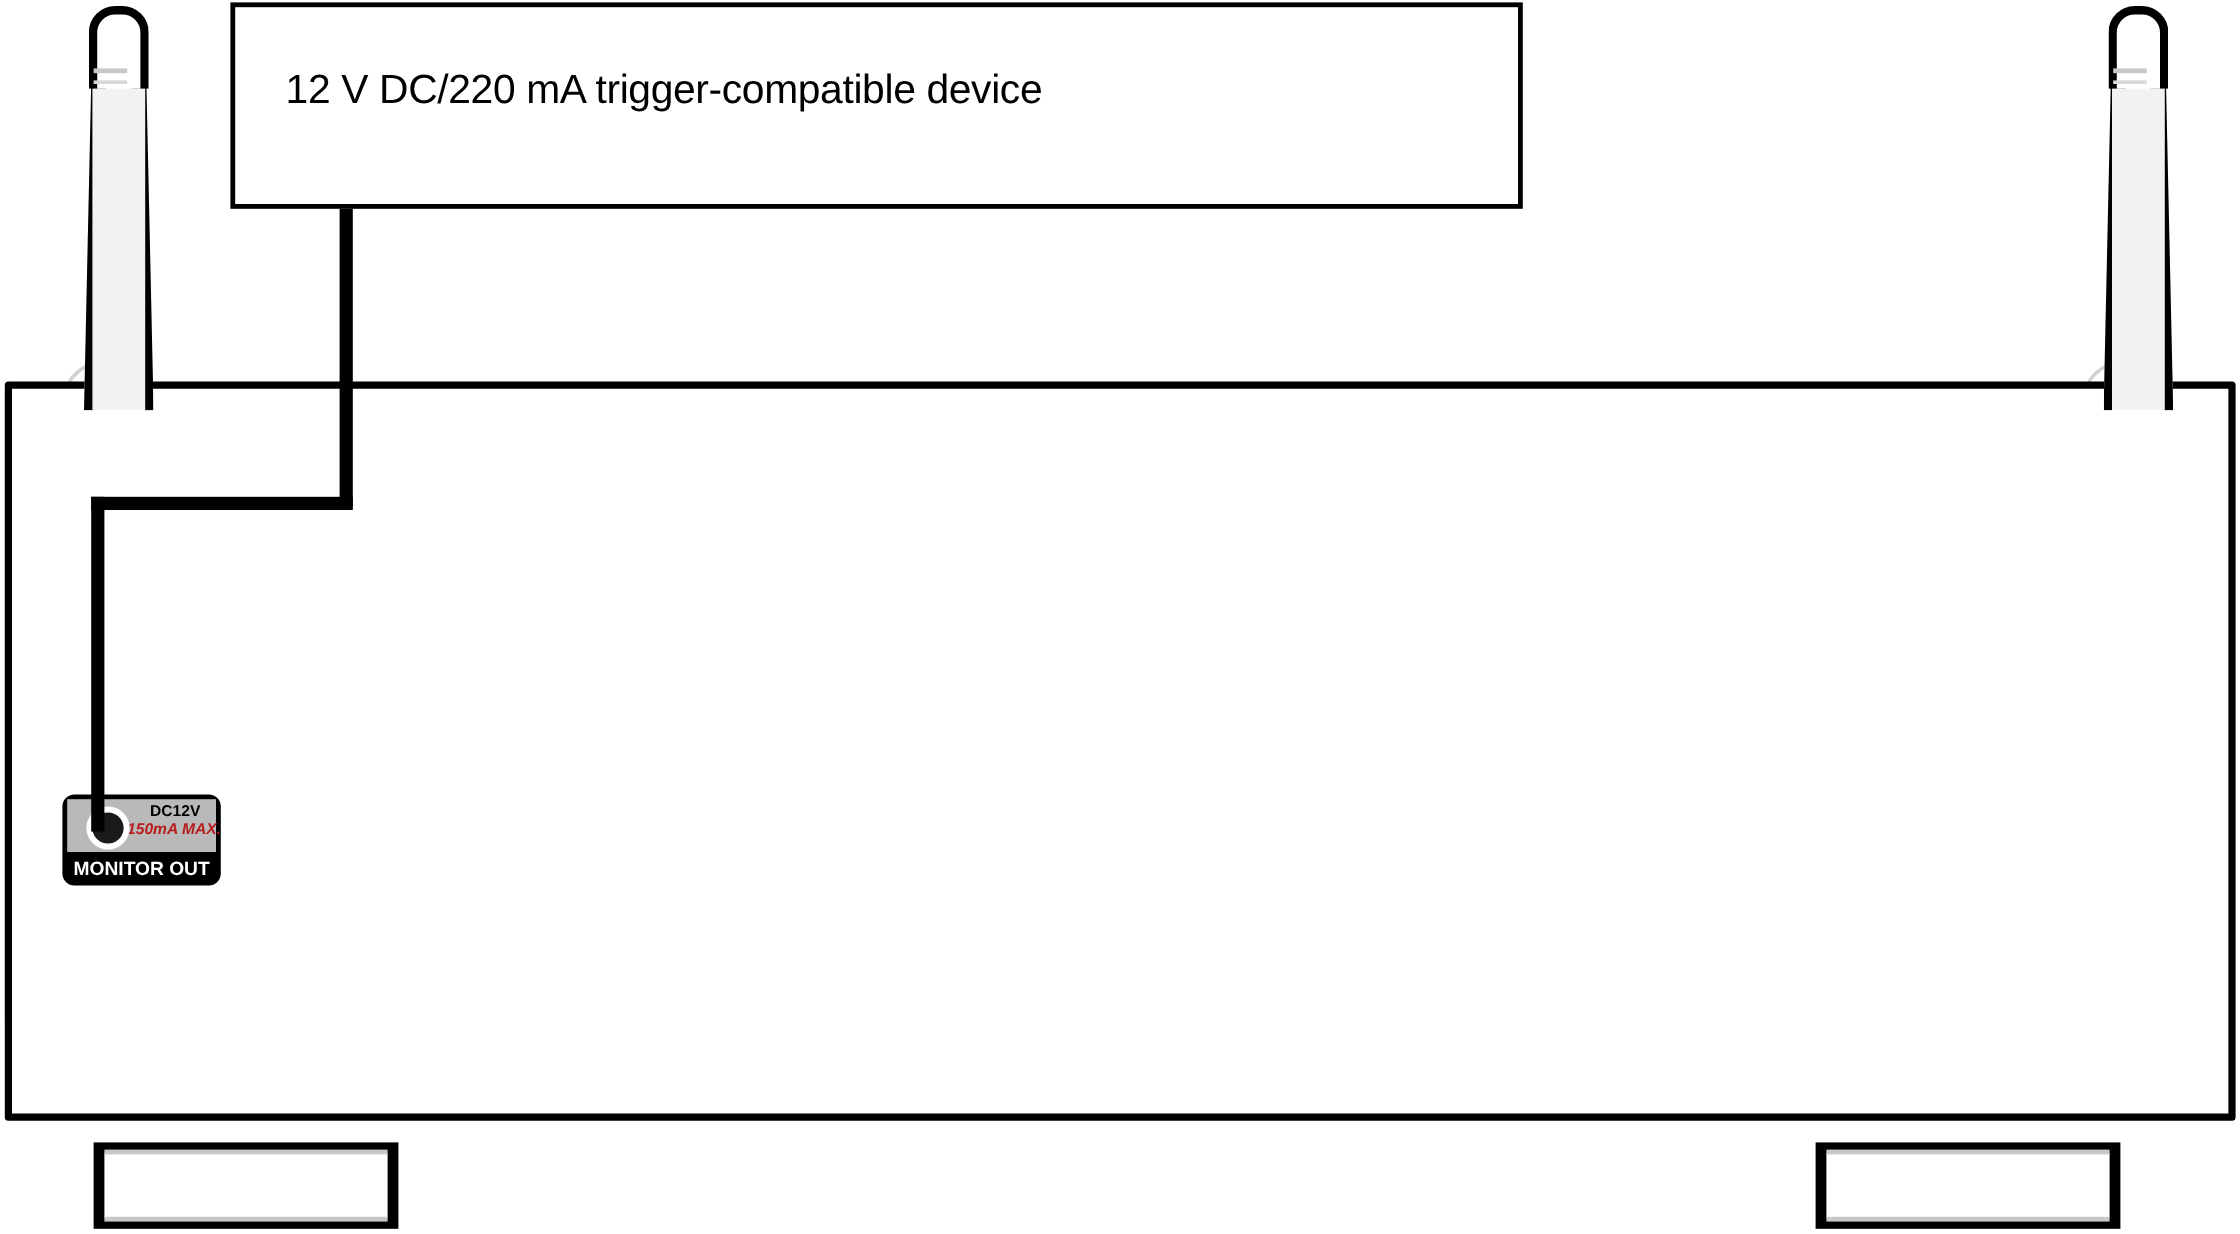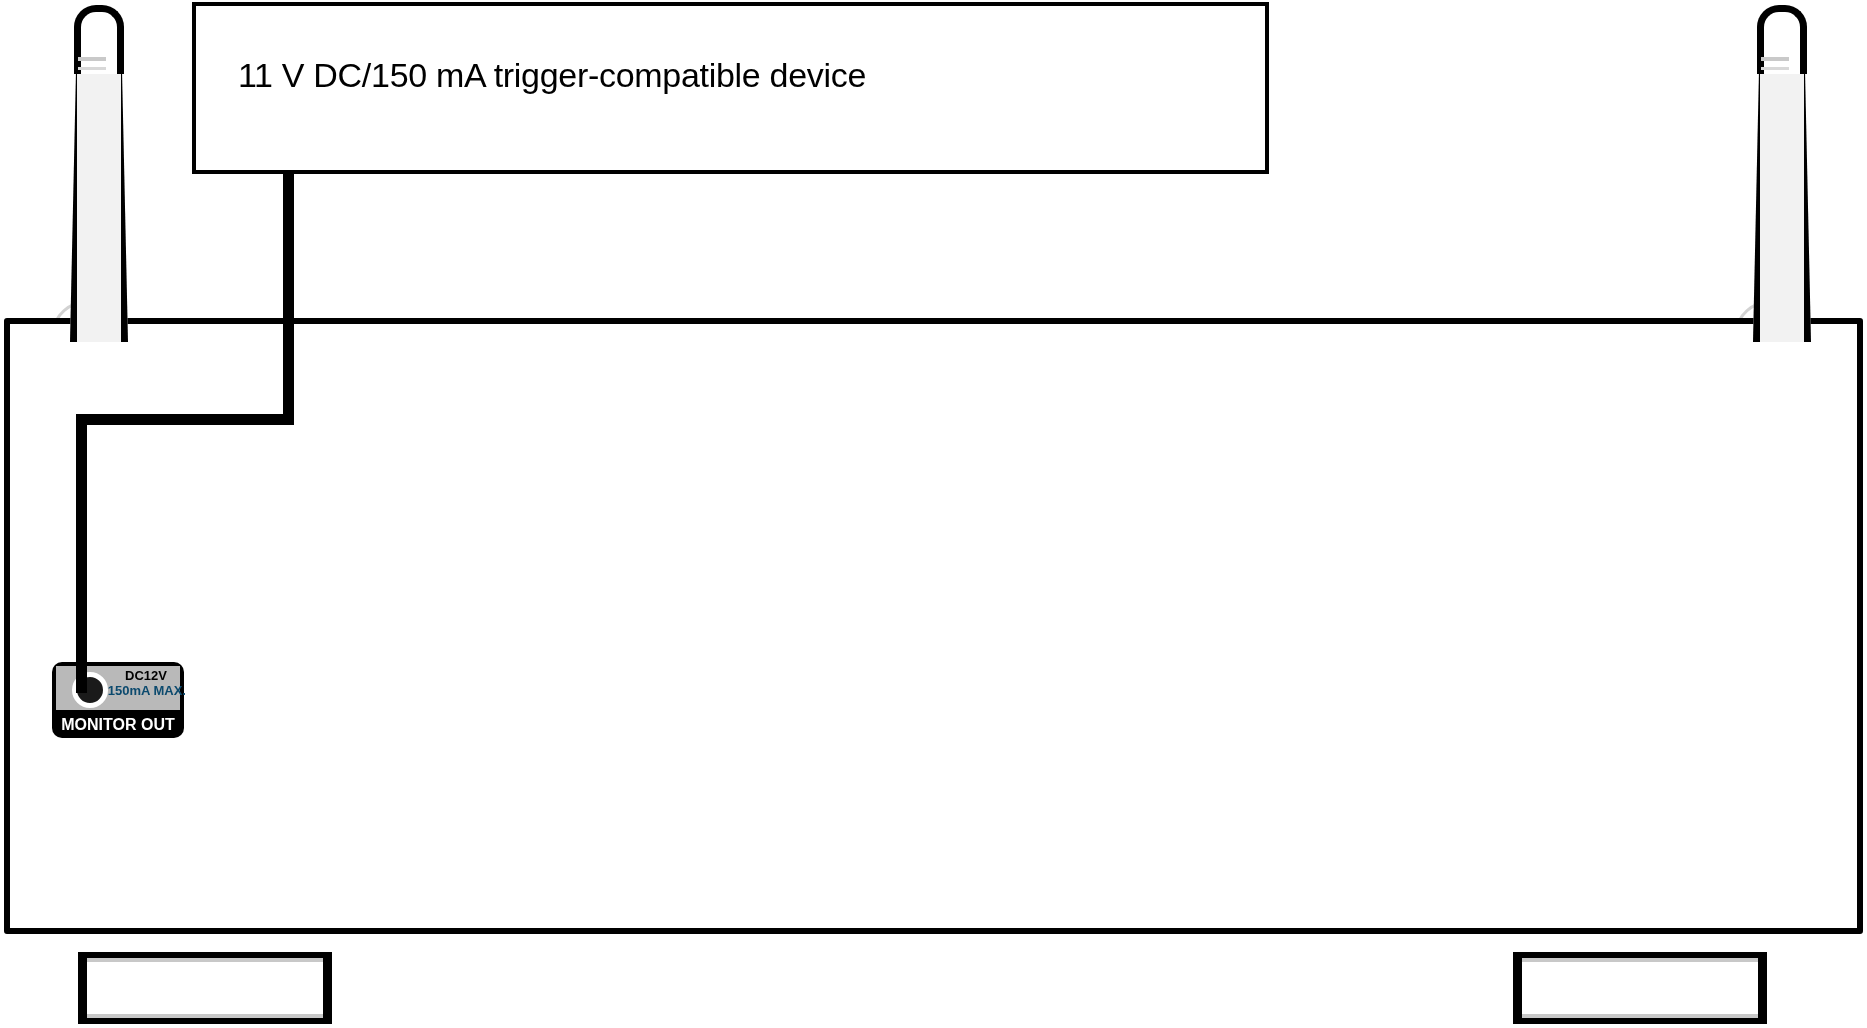--- a/index.html
+++ b/index.html
@@ -144,21 +144,21 @@
 <div class="abs ant-hinge" style="left:1735px;top:300px;"></div>
 <div class="abs ant-stub" style="left:1756px;top:300px;"></div>
 <div class="abs ant-rod" style="left:1753px;top:5px;width:44px;height:340px;">
   <div class="rod"></div>
   <div class="tip"></div>
   <div class="band"></div>
   <div class="band2"></div>
 </div>
 
 <div class="abs" id="callout">
-  <div id="callout-text">11 V DC/150 mA trigger-compatible device</div>
+  <div id="callout-text">12 V DC/220 mA trigger-compatible device</div>
 </div>
 <div class="abs" id="lead-v1"></div>
 <div class="abs" id="lead-h1"></div>
 <div class="abs" id="lead-v2"></div>
 
 <div class="abs" id="chassis"></div>
 
 <div class="abs foot" style="left:78px;top:952px;width:254px;height:72px;">
   <div class="foot-top"></div>
     <div class="foot-bot"></div>
@@ -188,21 +188,21 @@
     <span style="display:block;width:13px;height:11px;border:2px solid #d4d4d4;border-radius:50%;"></span>
   </div>
 </div>
 <div class="abs glabel" style="left:118px;top:578px;width:66px;font-size:14px;">STRAIGHT</div>
 <div class="abs glabel" style="left:118px;top:594px;width:66px;font-size:14px;">CABLE</div>
 
 <div class="abs" style="left:52px;top:662px;width:132px;height:76px;background:#000;border-radius:10px;z-index:14;"></div>
 <div class="abs" style="left:56px;top:666px;width:124px;height:44px;background:#b9b9b9;z-index:15;"></div>
 <div class="abs" style="left:72px;top:672px;width:36px;height:36px;border-radius:50%;border:5px solid #fff;background:#1a1a1a;z-index:17;"></div>
 <div class="abs" style="left:110px;top:668px;width:72px;font-size:13px;font-weight:bold;color:#000;text-align:center;z-index:16;">DC12V</div>
-<div class="abs" style="left:104px;top:683px;width:82px;font-size:13px;font-weight:bold;color:#0c4a6e;text-align:right;z-index:16;">150mA MAX.</div>
+<div class="abs" style="left:104px;top:683px;width:82px;font-size:13px;font-weight:bold;color:#b91c1c;text-align:center;z-index:16;font-style:italic;">150mA MAX.</div>
 <div class="abs" style="left:52px;top:712px;width:132px;height:26px;color:#fff;font-size:16px;font-weight:bold;display:flex;align-items:center;justify-content:center;z-index:16;">MONITOR OUT</div>
 
 <div class="abs grp" style="left:52px;top:744px;width:132px;height:170px;"></div>
 <div class="abs barlabel" style="left:52px;top:886px;width:132px;height:28px;font-size:16px;border-radius:0 0 8px 8px;">ANTENNA</div>
 
 <div class="abs" style="left:99px;top:752px;width:54px;height:56px;">
   <div style="position:absolute;left:0;top:4px;width:24px;height:48px;border:3px solid #d0d0d0;background:#fff;"></div>
   <div style="position:absolute;left:5px;top:8px;width:3px;height:40px;background:#d6d6d6;"></div>
   <div style="position:absolute;left:12px;top:8px;width:3px;height:40px;background:#d6d6d6;"></div>
   <div style="position:absolute;left:0;top:26px;width:24px;height:3px;background:#d0d0d0;"></div>

